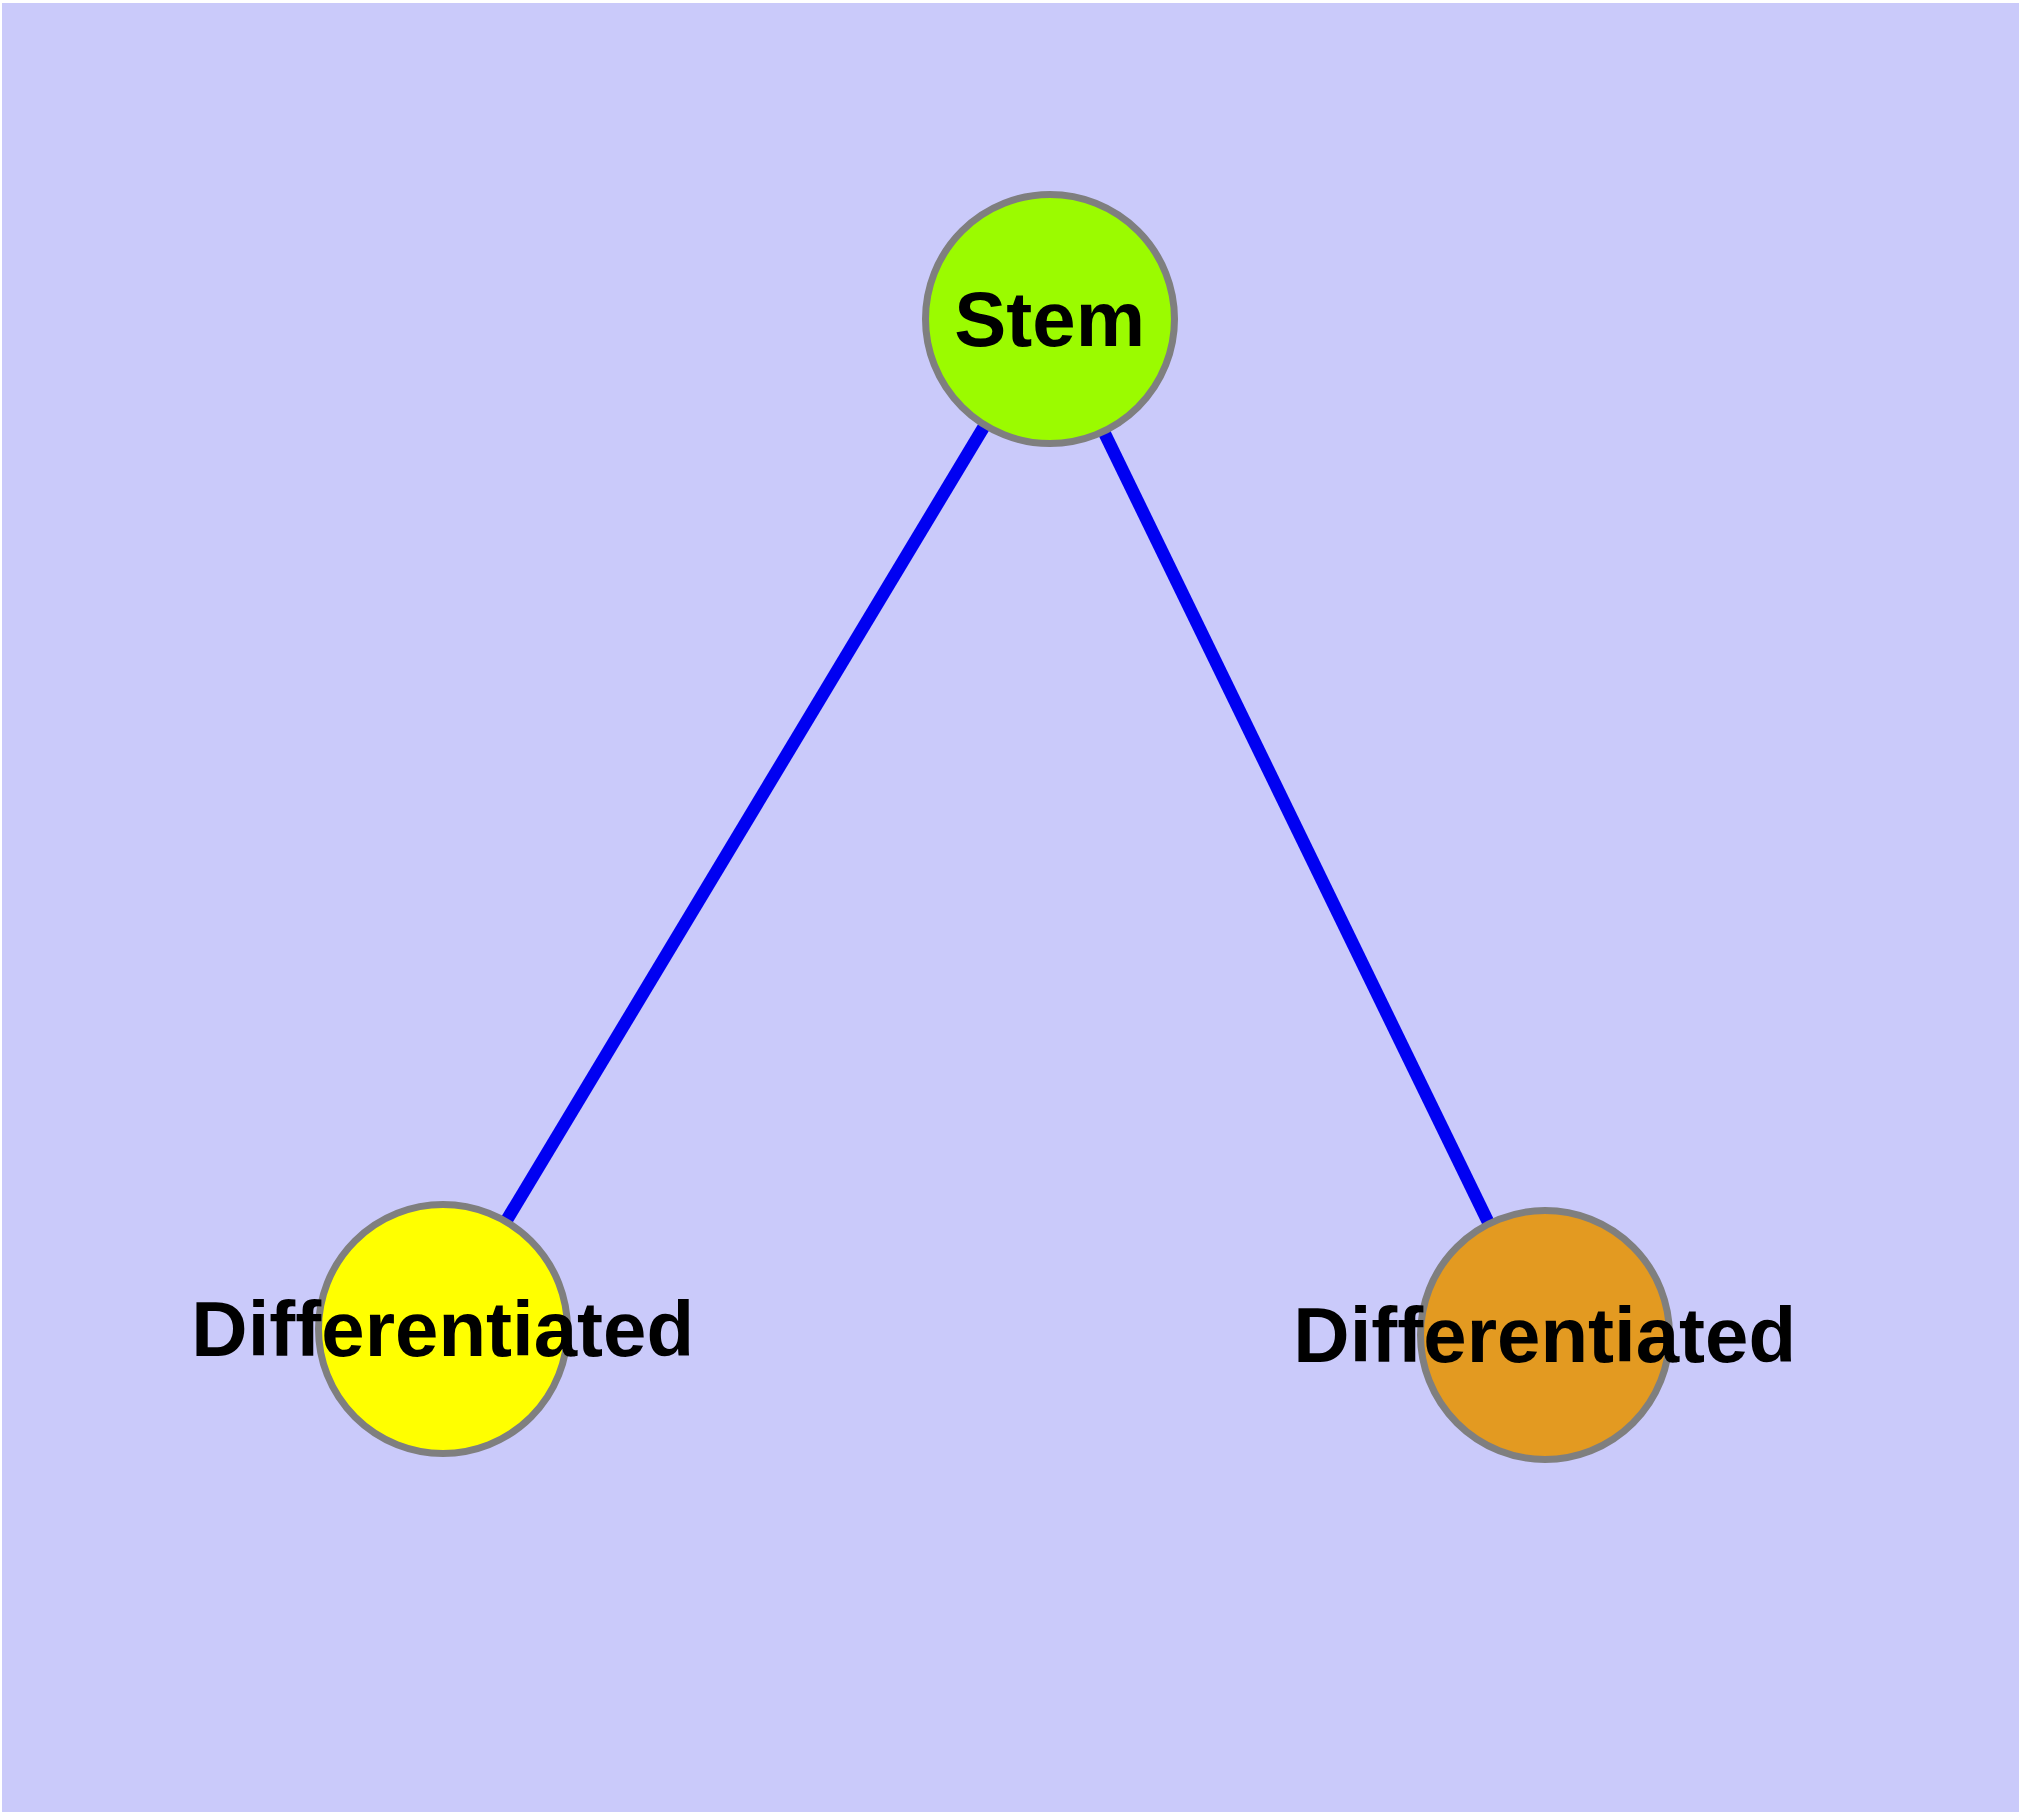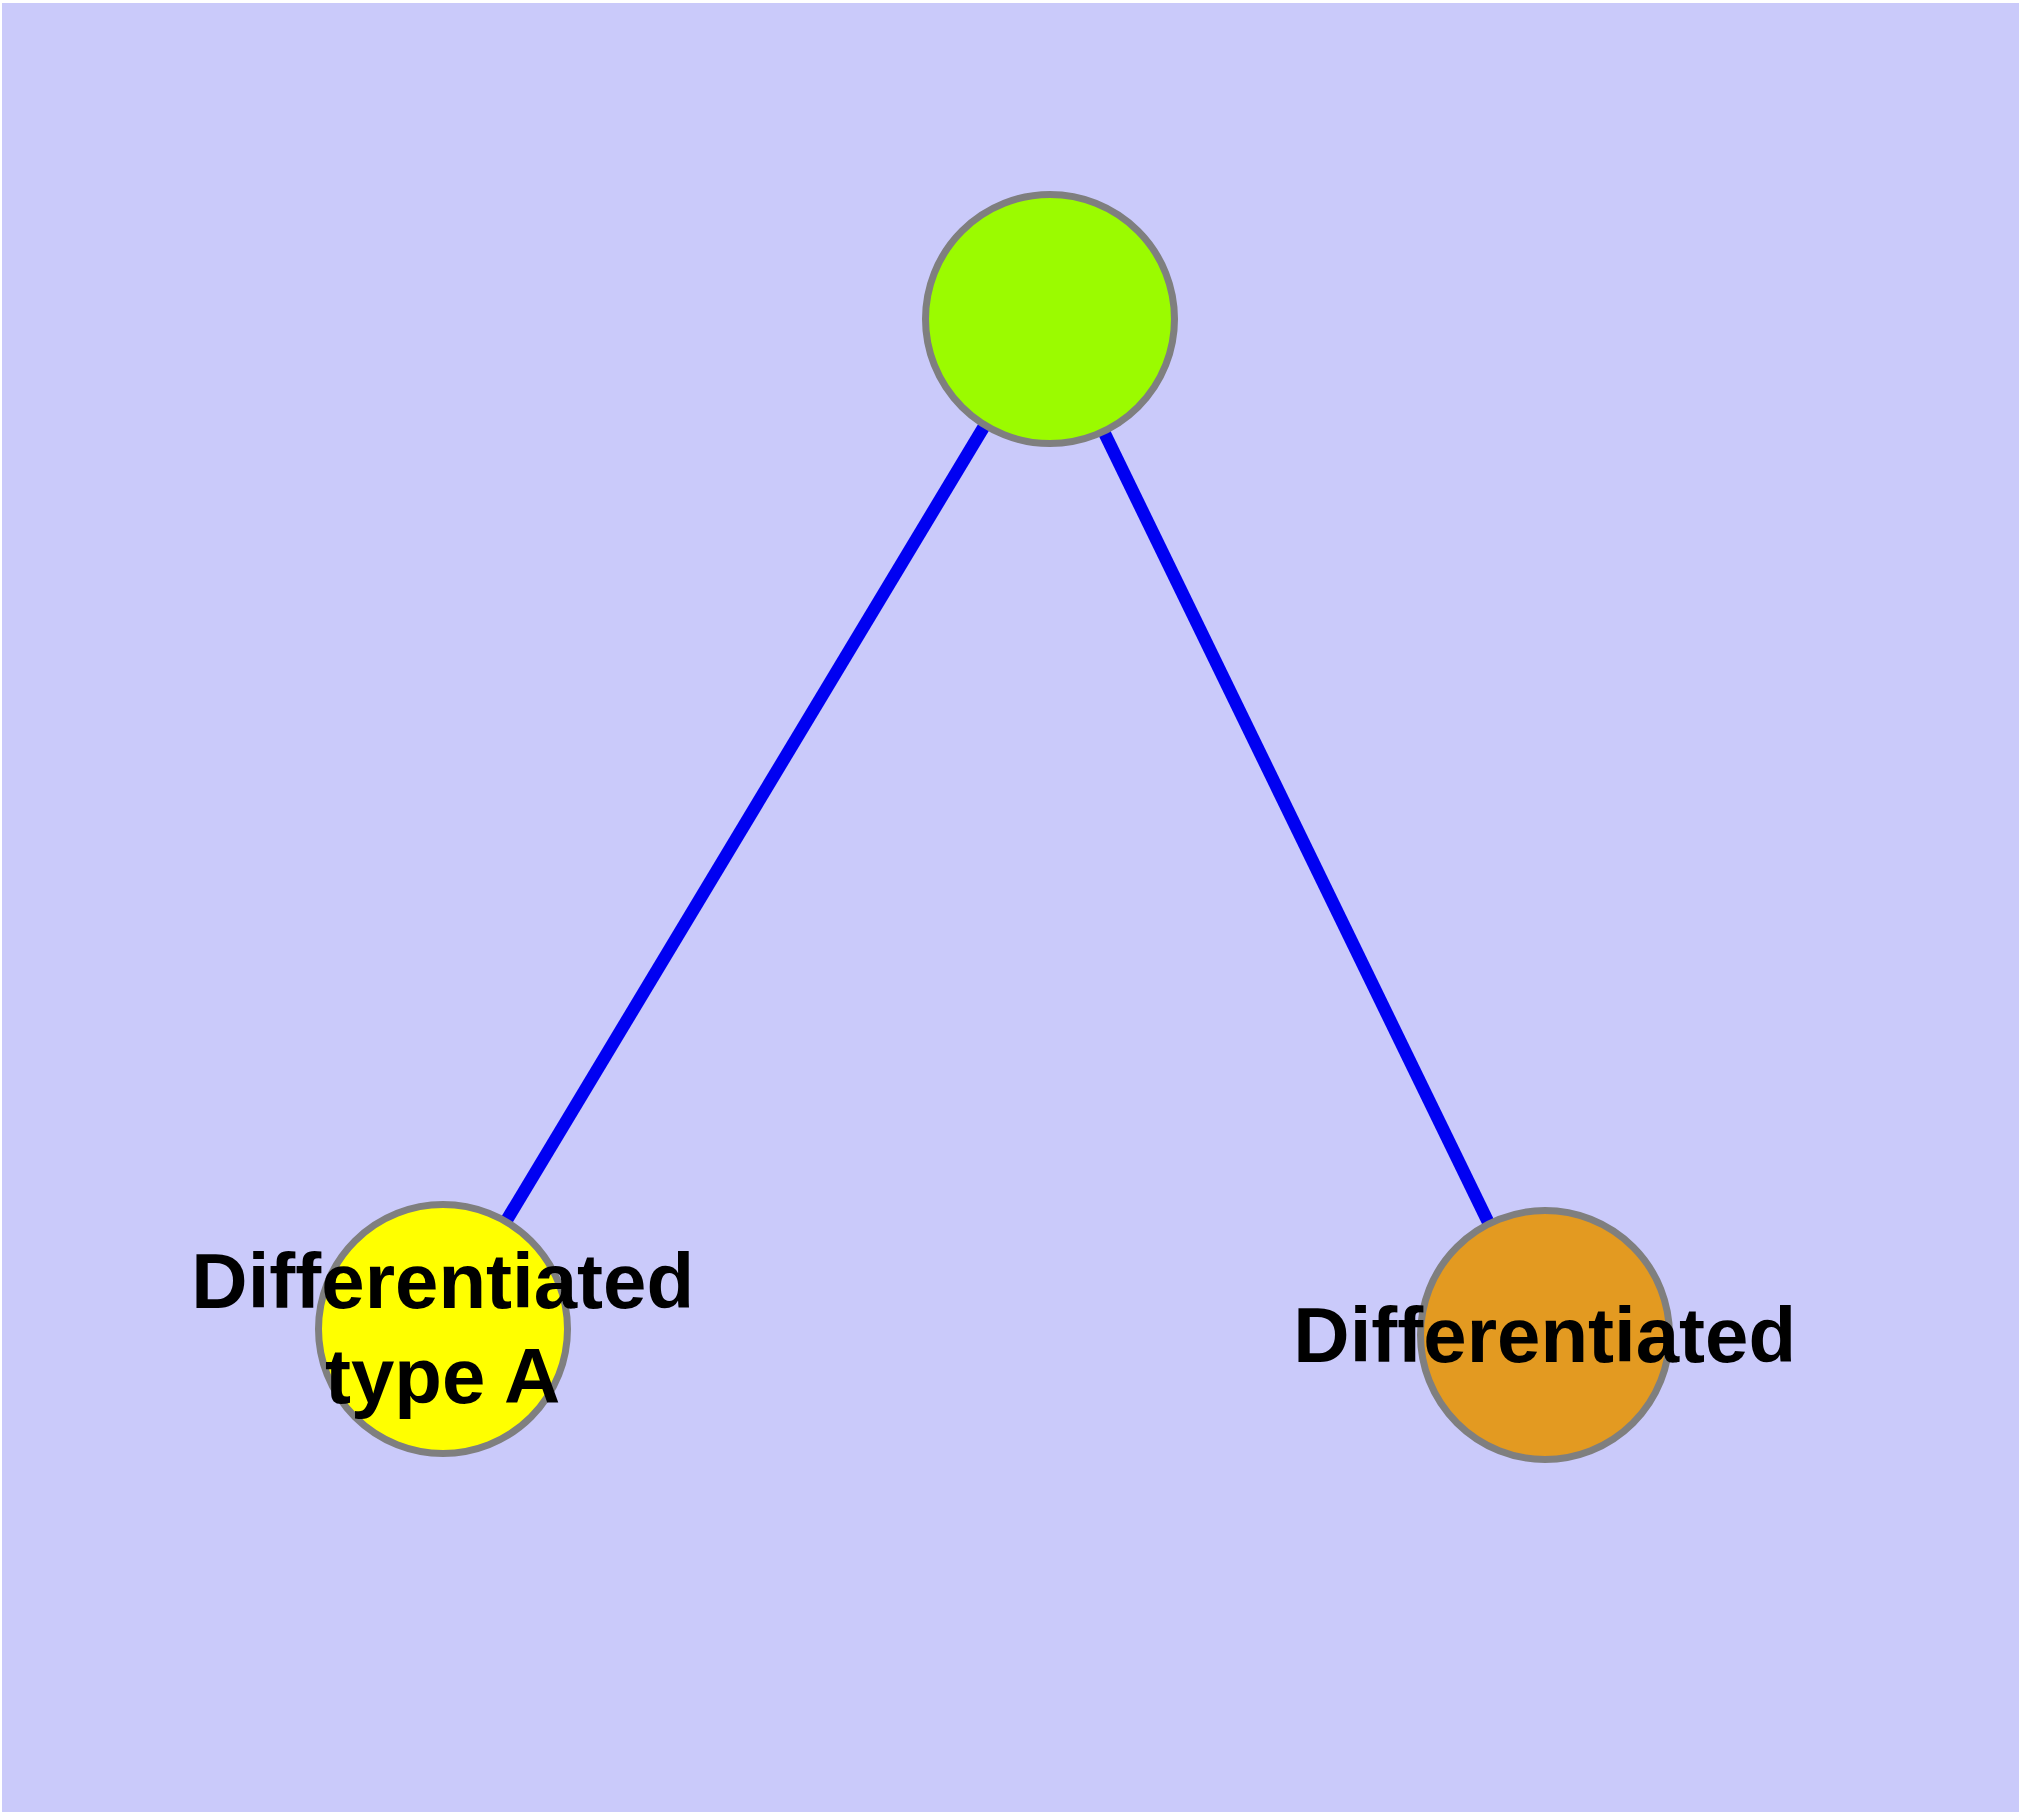--- a/index.html
+++ b/index.html
@@ -56,24 +56,26 @@
 
   <svg class="edges-layer" width="2021" height="1812" viewBox="0 0 2384 2138">
     <line x1="1237" y1="373" x2="520" y2="1565" stroke="#0000f2" stroke-width="15"></line>
     <line x1="1237" y1="373" x2="1820" y2="1572" stroke="#0000f2" stroke-width="15"></line>
   </svg>
 
   <div class="node-circle" style="left: 1048px; top: 316px; width: 256px; height: 256px; background-color: rgb(155, 251, 0); border-color: rgb(127, 127, 127);"></div>
   <div class="node-circle" style="left: 441px; top: 1326px; width: 256px; height: 256px; background-color: rgb(255, 255, 0); border-color: rgb(127, 127, 127);"></div>
   <div class="node-circle" style="left: 1543px; top: 1332px; width: 256px; height: 256px; background-color: rgb(227, 154, 33); border-color: rgb(127, 127, 127);"></div>
 
+  <div class="node-label" style="left: 1048px; top: 316px; color: rgb(0, 0, 0);">
+    <span>Stem</span>
+  </div>
 
   <div class="node-label" style="left: 441px; top: 1326px; color: rgb(0, 0, 0);">
     <span>Differentiated</span>
-    <span>type A</span>
   </div>
 
   <div class="node-label" style="left: 1543px; top: 1332px; color: rgb(0, 0, 0);">
     <span>Differentiated</span>
   </div>
 
 </div>
 
 
 </body></html>

